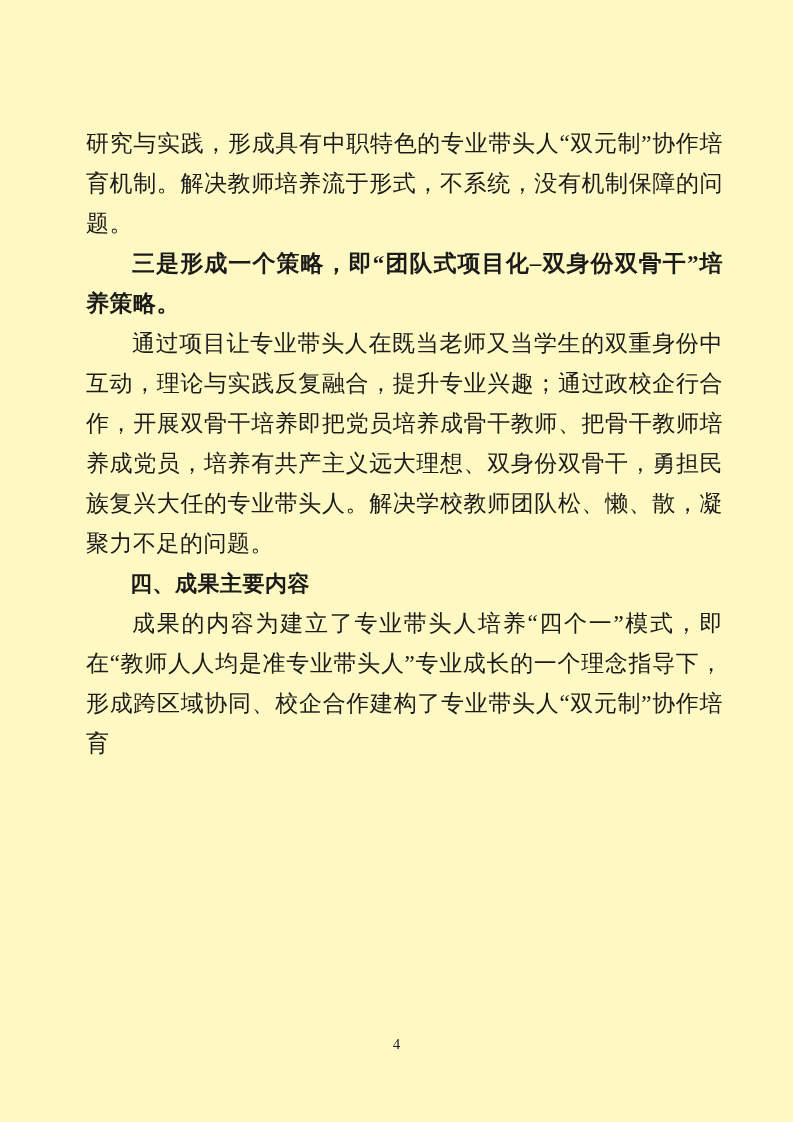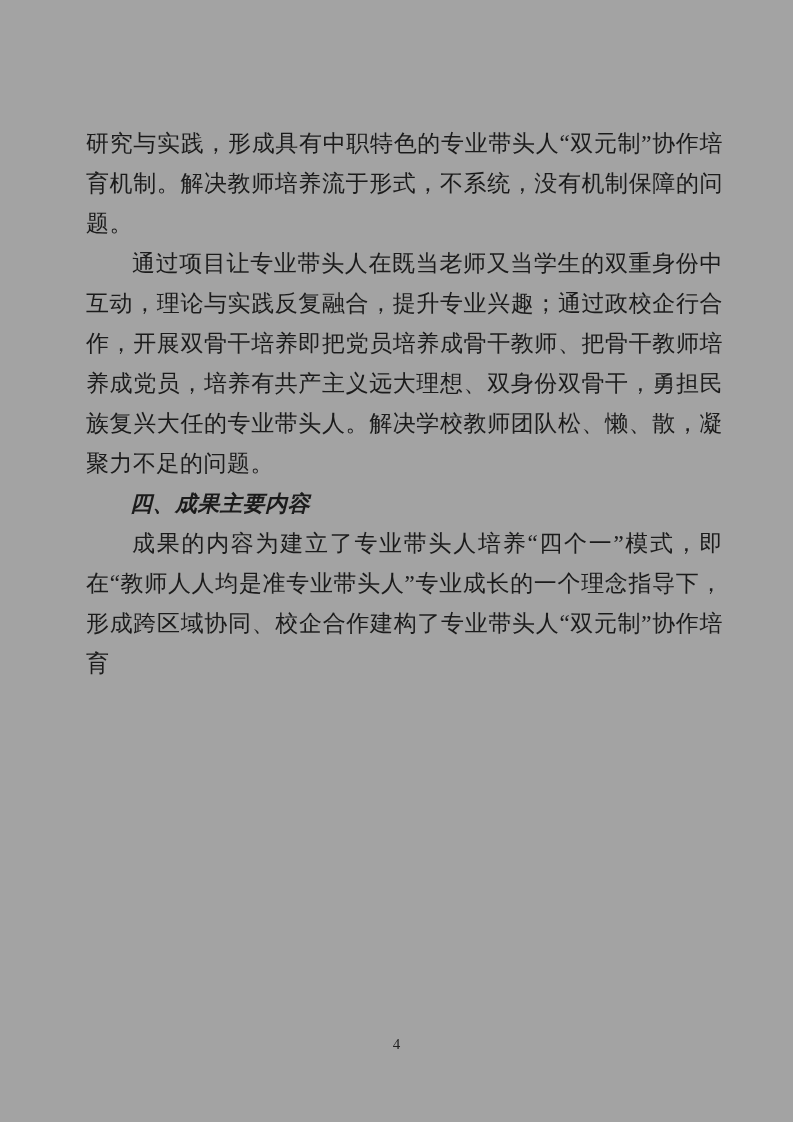--- a/index.html
+++ b/index.html
@@ -4,21 +4,21 @@
 <style>
   html, body {
     margin: 0;
     padding: 0;
     background: #ffffff;
   }
   .page {
     position: relative;
     width: 793px;
     height: 1122px;
-    background: #a3a3a3;
+    background: #fef9c3;
     overflow: hidden;
     font-family: "Liberation Serif", "DejaVu Serif", serif;
     color: #1b1b1b;
   }
   .content {
     position: absolute;
     left: 86px;
     top: 124px;
     width: 637px;
   }
@@ -33,37 +33,37 @@
   .content p.indent {
     text-indent: 2em;
   }
   .kai-bold {
     font-weight: bold;
   }
   .hei-bold {
     font-weight: bold;
     font-family: "Liberation Sans", "DejaVu Sans", sans-serif;
     font-size: 22px !important;
-    font-style: italic;
   }
   .page-number {
     position: absolute;
     left: 0;
     top: 1036px;
     width: 100%;
     text-align: center;
     font-size: 15px;
     color: #222222;
     font-family: "Liberation Serif", "DejaVu Serif", serif;
   }
 </style>
 </head>
 <body>
 
 <div class="page">
   <div class="content">
     <p class="body">研究与实践，形成具有中职特色的专业带头人“双元制”协作培育机制。解决教师培养流于形式，不系统，没有机制保障的问题。</p>
+    <p class="kai-bold indent">三是形成一个策略，即“团队式项目化–双身份双骨干”培养策略。</p>
     <p class="body indent">通过项目让专业带头人在既当老师又当学生的双重身份中互动，理论与实践反复融合，提升专业兴趣；通过政校企行合作，开展双骨干培养即把党员培养成骨干教师、把骨干教师培养成党员，培养有共产主义远大理想、双身份双骨干，勇担民族复兴大任的专业带头人。解决学校教师团队松、懒、散，凝聚力不足的问题。</p>
     <p class="hei-bold indent">四、成果主要内容</p>
     <p class="body indent">成果的内容为建立了专业带头人培养“四个一”模式，即在“教师人人均是准专业带头人”专业成长的一个理念指导下，形成跨区域协同、校企合作建构了专业带头人“双元制”协作培育</p>
   </div>
   <div class="page-number">4</div>
 </div>
 
 </body></html>

